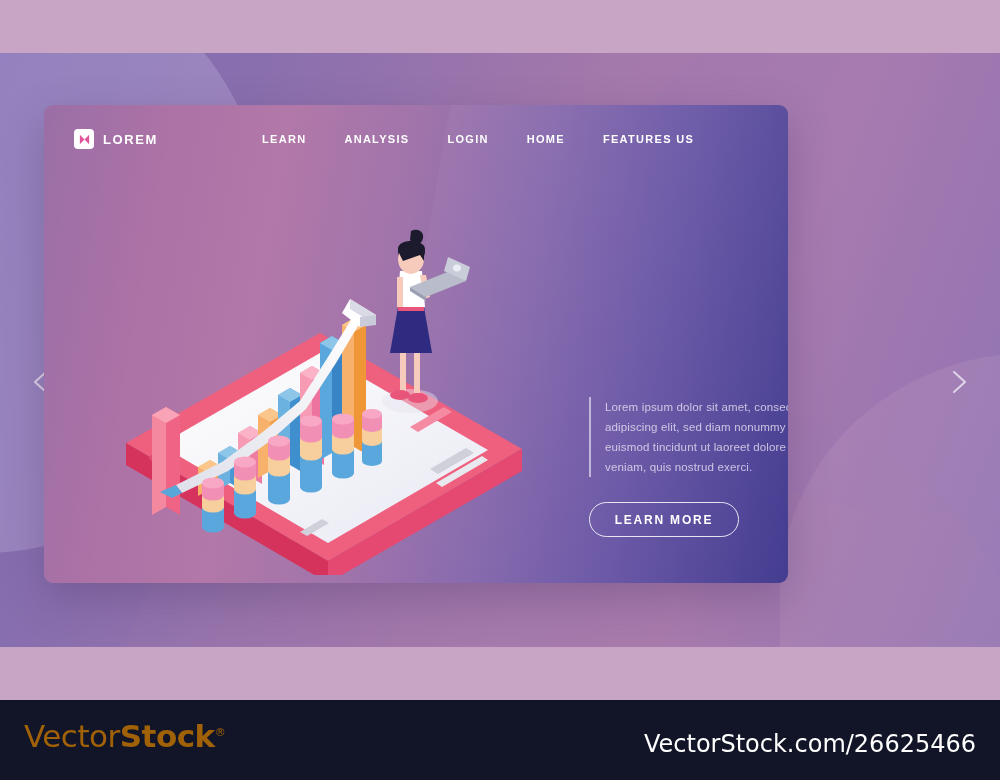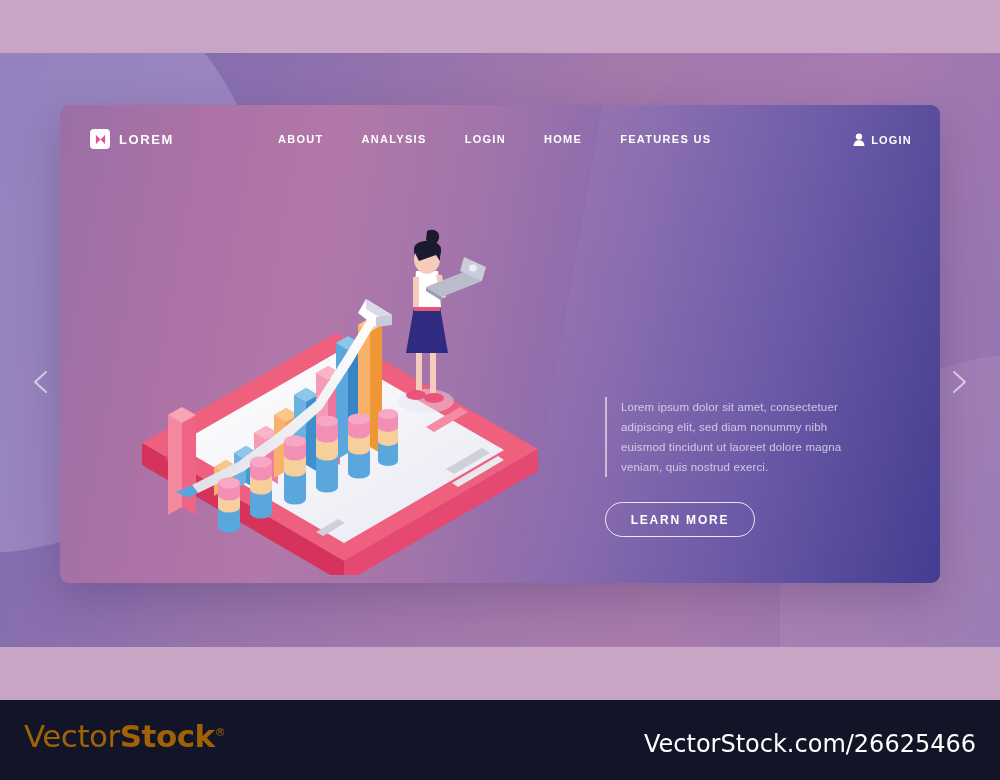--- a/index.html
+++ b/index.html
@@ -53,21 +53,21 @@
     border-radius:50% 0 0 60%/55% 0 0 50%;
   }
   .blob-d {
     left:780px; top:300px; width:420px; height:400px;
     background:rgba(196,160,196,0.22);
     border-radius:60% 0 0 0;
   }
 
   
   .card {
-    position:absolute; left:60px; top:52px; width:880px; height:478px;
+    position:absolute; left:44px; top:52px; width:744px; height:478px;
     border-radius:9px;
     background:linear-gradient(100deg,
       #9a6fa6 0%, #ad72a6 16%, #b178a8 30%,
       #a074ab 46%, #8669ad 62%, #6a57a6 78%, #413a8f 100%);
     box-shadow:0 16px 44px rgba(60,40,90,0.28);
     overflow:hidden;
   }
   .card-sheen {
     position:absolute; right:-40px; top:-120px;
     width:420px; height:760px;
@@ -183,21 +183,21 @@
           <span class="logo-mark">
             <svg width="13" height="13" viewBox="0 0 14 14">
               <path d="M2 2 L7 7 L2 12 Z" fill="#e0559a"></path>
               <path d="M12 2 L7 7 L12 12 Z" fill="#e0559a"></path>
             </svg>
           </span>
           <span class="brand-name">LOREM</span>
         </div>
 
         <div class="nav-links">
-          <a href="#">ABOUT</a>
+          <a href="#">LEARN</a>
           <a href="#">ANALYSIS</a>
           <a href="#">LOGIN</a>
           <a href="#">HOME</a>
           <a href="#">FEATURES US</a>
         </div>
 
         <div class="login">
           <svg width="12" height="13" viewBox="0 0 12 13">
             <circle cx="6" cy="3.6" r="3.2" fill="#ffffff"></circle>
             <path d="M0.5 13 C0.9 8.6 3.1 7.2 6 7.2 C8.9 7.2 11.1 8.6 11.5 13 Z" fill="#ffffff"></path>

